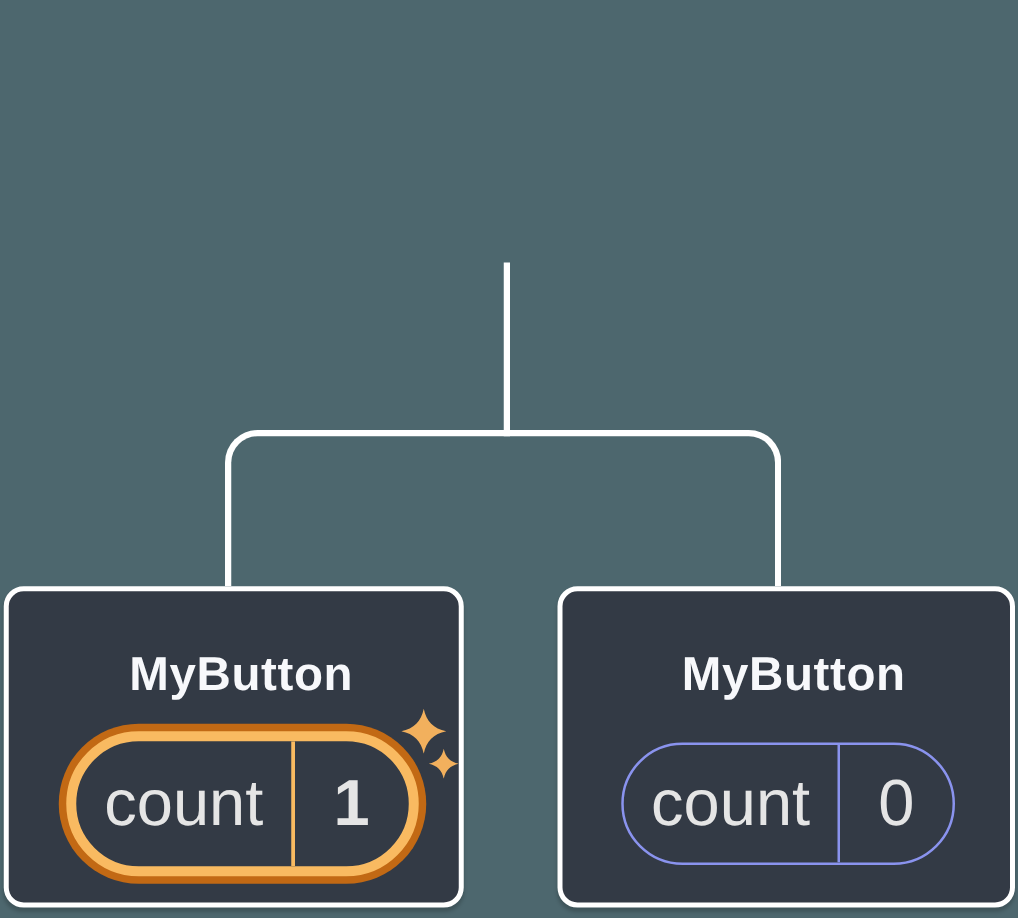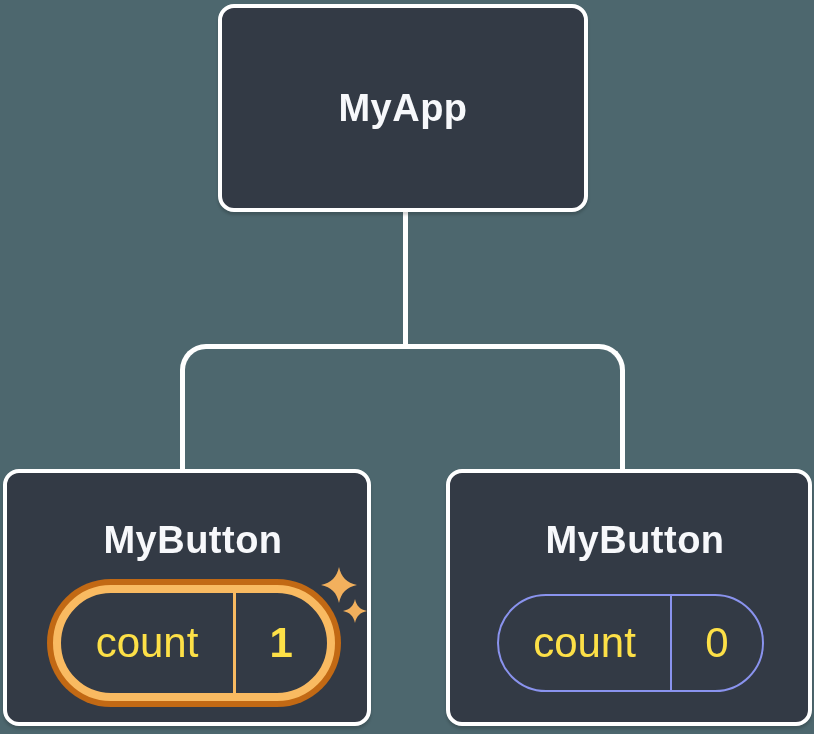--- a/index.html
+++ b/index.html
@@ -79,22 +79,22 @@
   .pill-plain {
     left: 47px; top: 121px;
     width: 267px; height: 98px;
     border: 2.5px solid #8A93EE;
     background: #333A45;
   }
   .pill-cell {
     display: flex;
     align-items: center;
     justify-content: center;
-    color: #fde047;
-    font-size: 42px;
+    color: #e5e5e5;
+    font-size: 52px;
   }
   .pill-name-cell  { flex: none; }
   .pill-highlighted .pill-name-cell { width: 172px; }
   .pill-plain       .pill-name-cell { width: 171px; }
   .pill-value-cell { flex: 1; }
   .pill-divider {
     flex: none;
     align-self: stretch;
   }
   .pill-highlighted .pill-divider { width: 2.5px; background: #F9BA61; }
@@ -110,23 +110,20 @@
   .sparkle svg { width: 100%; height: 100%; display: block; }
 </style>
 </head>
 <body>
 
 <div class="stage">
 
   <div class="connector-stem"></div>
   <div class="connector-branch"></div>
 
-  <div class="node node-root">
-    <span class="node-label">MyApp</span>
-  </div>
 
   <div class="node node-child-left">
     <div class="child-title">
       <span class="node-label">MyButton</span>
     </div>
 
     <div class="pill pill-highlighted">
       <div class="pill-cell pill-name-cell">count</div>
       <div class="pill-divider"></div>
       <div class="pill-cell pill-value-cell value-bold">1</div>

